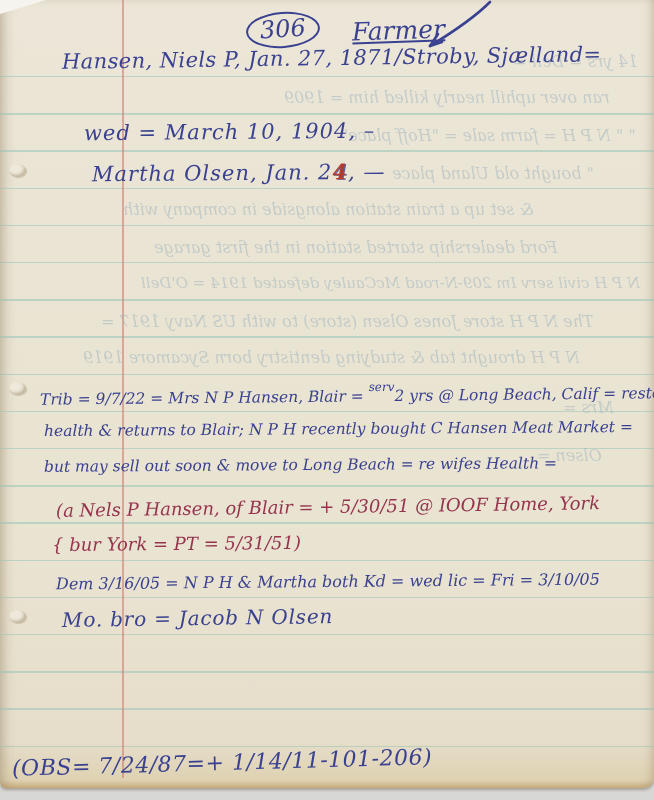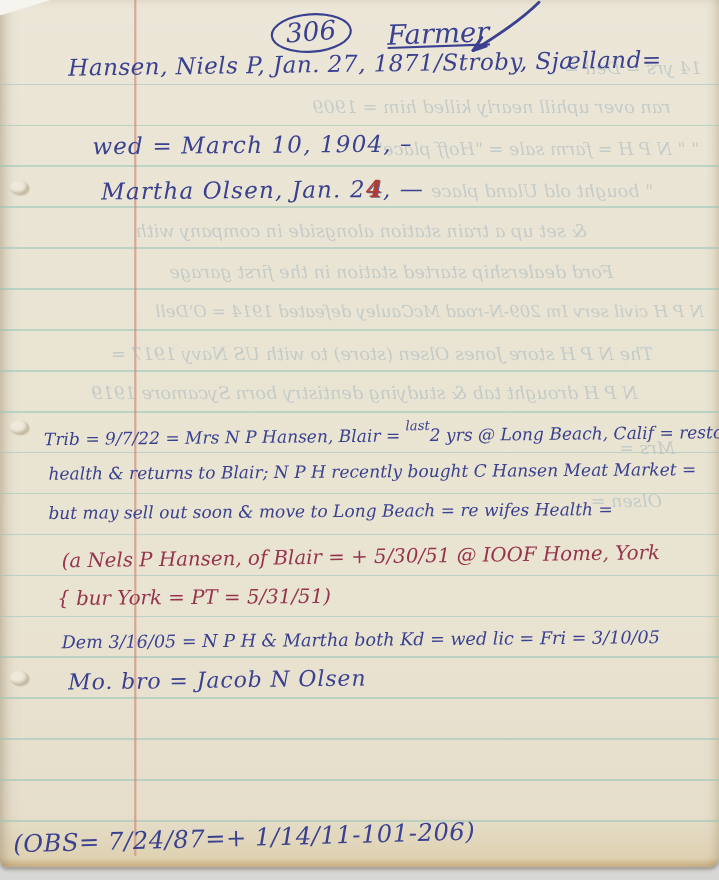--- a/index.html
+++ b/index.html
@@ -96,21 +96,21 @@
   <span class="ink occupation">Farmer</span>
   <svg class="arrow" width="86" height="58" viewBox="0 0 86 58">
     <path d="M82 2 C70 14, 45 32, 22 46" stroke="#3a4190" stroke-width="2.6" fill="none" stroke-linecap="round"></path>
     <path d="M22 46 L34 42 M22 46 L30 34" stroke="#3a4190" stroke-width="2.6" fill="none" stroke-linecap="round"></path>
   </svg>
 
   <span class="ink name-line">Hansen, Niels P, Jan. 27, 1871/Stroby, Sjælland=</span>
   <span class="ink wed-line">wed = March 10, 1904, –</span>
   <span class="ink spouse-line"><span>Martha Olsen, Jan. 2</span><span class="overwrite">4</span><span>, —</span></span>
 
-  <span class="ink trib1"><span>Trib = 9/7/22 = Mrs N P Hansen, Blair = </span><sup>last</sup><span>2 yrs @ Long Beach, Calif = restores her</span></span>
+  <span class="ink trib1"><span>Trib = 9/7/22 = Mrs N P Hansen, Blair = </span><sup>serv</sup><span>2 yrs @ Long Beach, Calif = restores her</span></span>
   <span class="ink trib2">health &amp; returns to Blair; N P H recently bought C Hansen Meat Market =</span>
   <span class="ink trib3">but may sell out soon &amp; move to Long Beach = re wifes Health =</span>
 
   <span class="ink red death1">(a Nels P Hansen, of Blair = + 5/30/51 @ IOOF Home, York</span>
   <span class="ink red death2">{ bur York = PT = 5/31/51)</span>
 
   <span class="ink wedlic">Dem 3/16/05 = N P H &amp; Martha both Kd = wed lic = Fri = 3/10/05</span>
   <span class="ink mobro">Mo. bro = Jacob N Olsen</span>
 
   <span class="ink obs">(OBS= 7/24/87=+ 1/14/11-101-206)</span>

